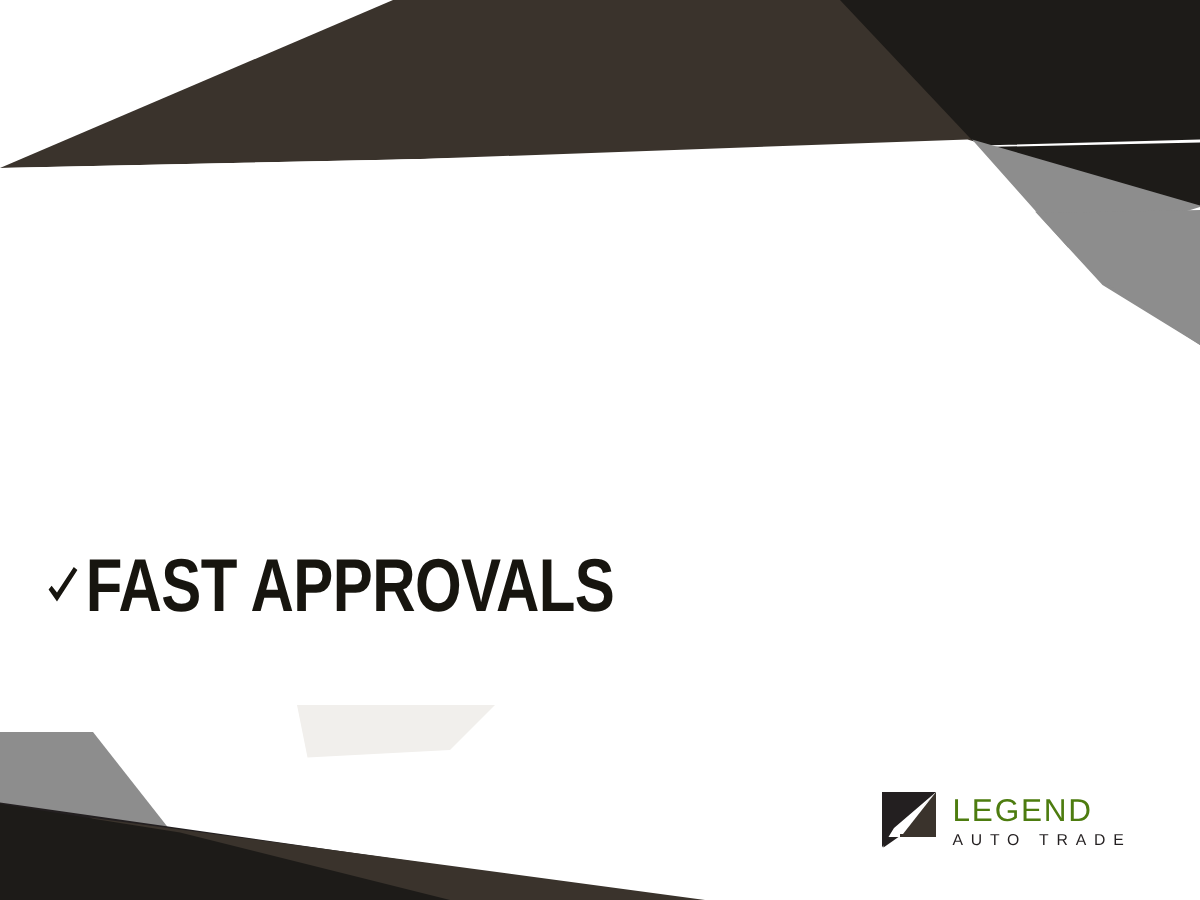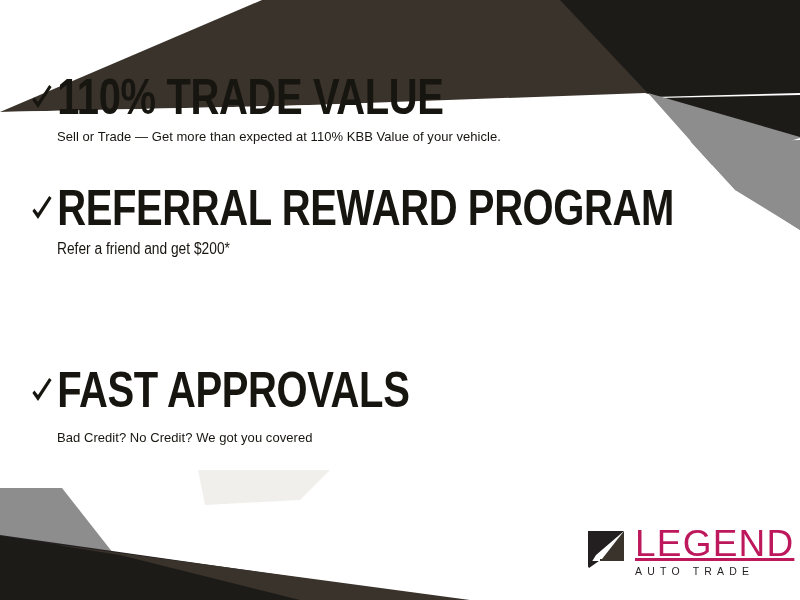--- a/index.html
+++ b/index.html
@@ -106,26 +106,25 @@
   }
   #logo-mark { margin-right: 9px; }
   #logo-mark svg { display: block; }
   #logo-text {
     display: flex;
     flex-direction: column;
     justify-content: center;
   }
   #logo-wordmark {
     font-family: "Liberation Sans", sans-serif;
-    font-size: 37px;
+    font-size: 21px;
     font-weight: normal;
-    color: #be185d;
+    color: #4d7c0f;
     letter-spacing: 1.2px;
     line-height: 1;
-    text-decoration: underline;
   }
   #logo-tagline {
     font-family: "Liberation Sans", sans-serif;
     font-size: 10.5px;
     font-weight: normal;
     color: #231f20;
     letter-spacing: 5.2px;
     line-height: 1;
     margin-top: 4px;
   }
@@ -158,40 +157,27 @@
       <polygon points="0,535 455,600 0,600" fill="#231f20"></polygon>
       <polygon points="60,545 470,600 160,600" fill="#3a332c"></polygon>
       <polygon points="0,536 120,555 300,600 0,600" fill="#1d1b18"></polygon>
 
       <polygon points="198,470 330,470 300,500 205,505" fill="#f1efec"></polygon>
     </svg>
   </div>
 
   <div class="content">
 
-    <div class="feature" id="feature-0">
-      <span class="feature-head"><span class="check"><svg width="30" height="30" viewBox="0 0 30 30" xmlns="http://www.w3.org/2000/svg">
-              <path d="M3 16 L10 24 L27 3 L24 1 L10 18 L5.5 13.5 Z" fill="#17150f"></path>
-            </svg></span><span>110% TRADE VALUE</span></span>
-      <span class="feature-sub sub-wide">Sell or Trade — Get more than expected at 110% KBB Value of your vehicle.</span>
-    </div>
 
-    <div class="feature" id="feature-1">
-      <span class="feature-head"><span class="check"><svg width="30" height="30" viewBox="0 0 30 30" xmlns="http://www.w3.org/2000/svg">
-              <path d="M3 16 L10 24 L27 3 L24 1 L10 18 L5.5 13.5 Z" fill="#17150f"></path>
-            </svg></span><span>REFERRAL REWARD PROGRAM</span></span>
-      <span class="feature-sub sub-narrow">Refer a friend and get $200*</span>
-    </div>
 
 
     <div class="feature" id="feature-3">
       <span class="feature-head"><span class="check"><svg width="30" height="30" viewBox="0 0 30 30" xmlns="http://www.w3.org/2000/svg">
               <path d="M3 16 L10 24 L27 3 L24 1 L10 18 L5.5 13.5 Z" fill="#17150f"></path>
             </svg></span><span>FAST APPROVALS</span></span>
-      <span class="feature-sub sub-wide">Bad Credit? No Credit? We got you covered</span>
     </div>
 
     <div id="logo">
       <span id="logo-mark">
         <svg width="40" height="45" viewBox="0 0 40 45" xmlns="http://www.w3.org/2000/svg">
           <polygon points="2,3 38,3 10,27 2,40" fill="#231f20"></polygon>
           <polygon points="38,3 38,33 14,33 14,30" fill="#3a332c"></polygon>
           <polygon points="38,3 16,31 12,31" fill="#ffffff"></polygon>
           <polygon points="3,40 13,33 2,33" fill="#231f20"></polygon>
         </svg>

